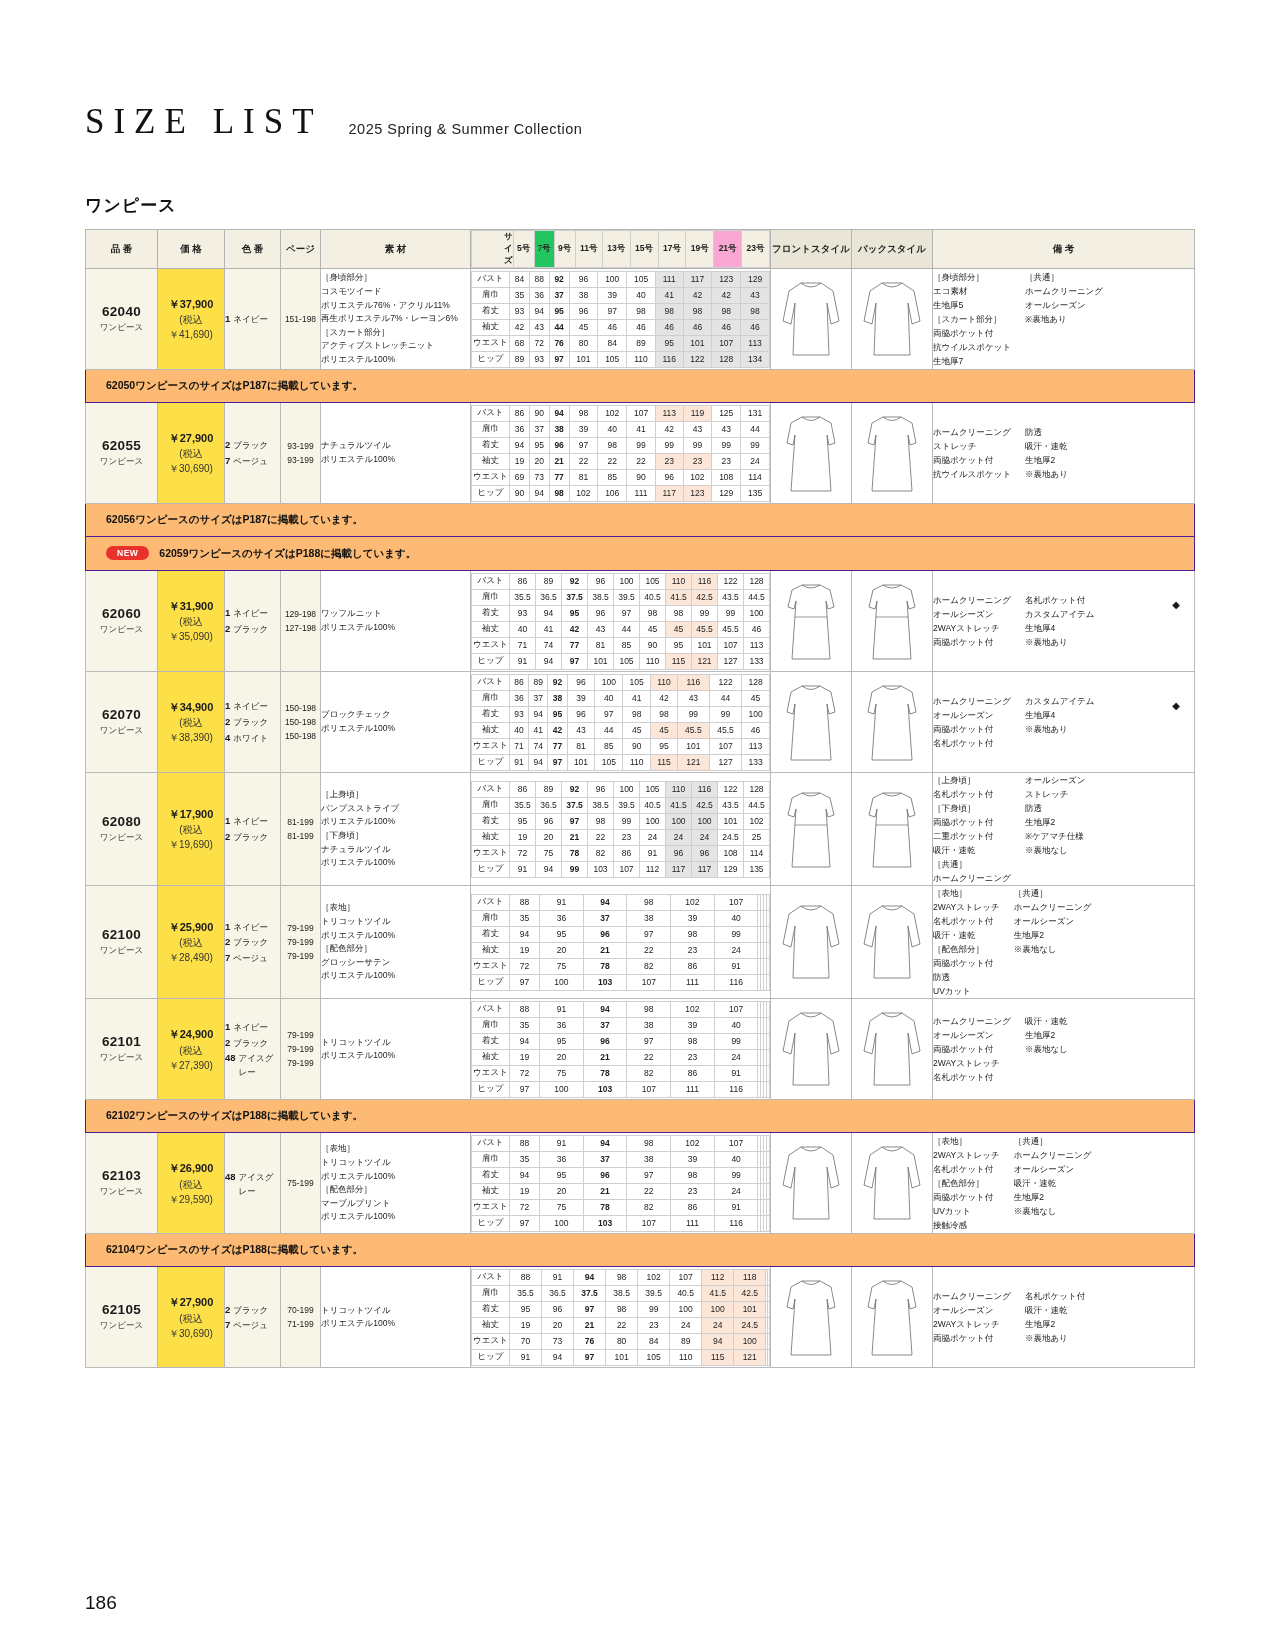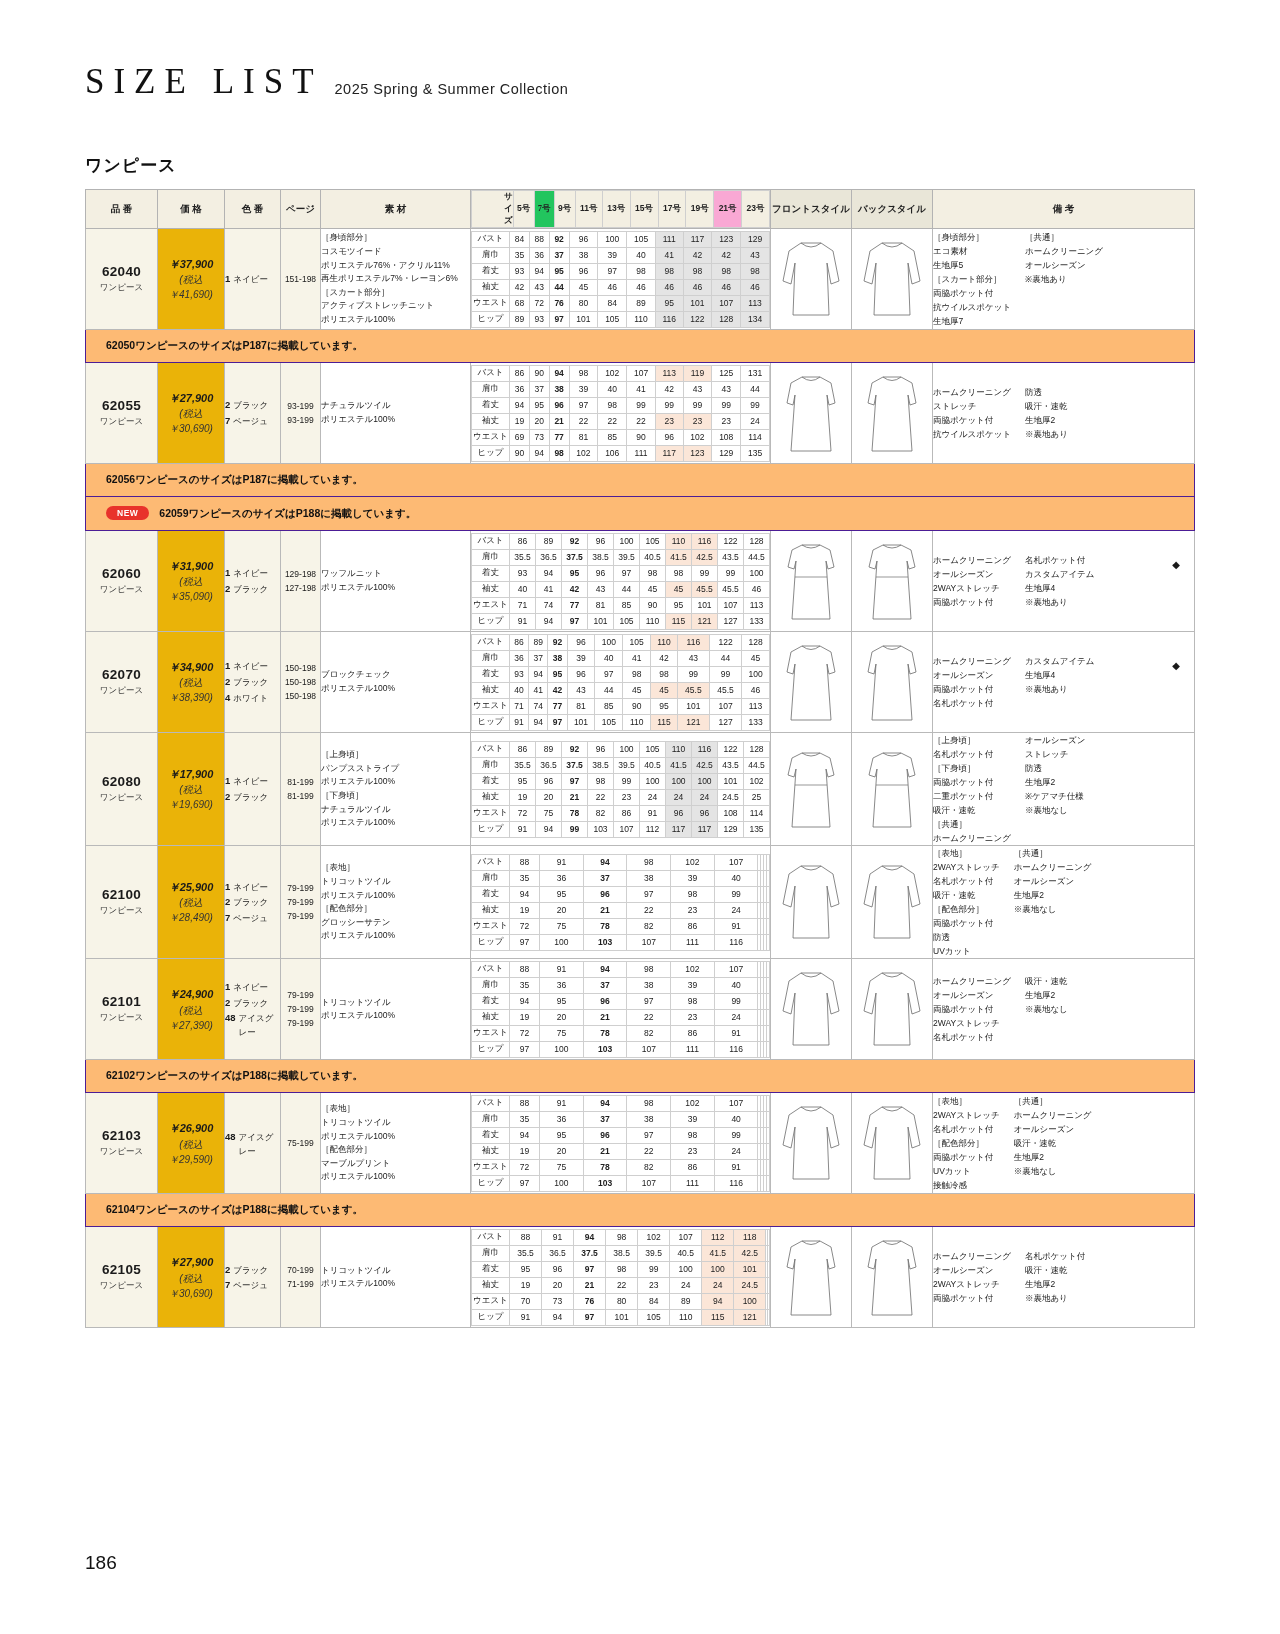--- a/index.html
+++ b/index.html
@@ -7,21 +7,21 @@
   body {
     width:1280px; height:1634px;
     background:#ffffff;
     font-family:"Liberation Sans", sans-serif;
     color:#1a1a1a;
     position:relative;
   }
   .page { position:relative; width:1280px; height:1634px; padding:0 85px; }
 
   
-  .page-header { padding-top:62px; display:flex; align-items:flex-end; gap:12px; }
+  .page-header { padding-top:62px; display:flex; align-items:flex-end; gap:26px;margin-top:40px; }
   .title-main {
     font-size:35px; letter-spacing:9px; font-weight:400;
     font-family:"Liberation Serif", serif; color:#111;
   }
   .title-sub { font-size:14.5px; letter-spacing:0.5px; color:#222; padding-bottom:5px; }
 
   .section-title {
     margin-top:52px; font-size:17px; font-weight:bold; letter-spacing:1px; color:#111;
   }
 
@@ -48,21 +48,21 @@
   .colhead td.style-head { background:#e9e6d8; }
 
   
   .prod-row > td { vertical-align:middle; border:1px solid #b9b9b9; }
   .cell-code {
     width:72px; background:#f7f4e8; text-align:center; padding:6px 2px;
   }
   .cell-code .num { font-size:13.5px; font-weight:bold; letter-spacing:0.3px; }
   .cell-code .nm { font-size:8.5px; margin-top:3px; color:#333; }
 
-  .cell-price { width:67px; background:#eab308; text-align:center; padding:4px 2px; line-height:1.5;font-style:italic; }
+  .cell-price { width:67px; background:#fde047; text-align:center; padding:4px 2px; line-height:1.5; }
   .cell-price .p1 { font-size:11px; font-weight:bold; }
   .cell-price .p2 { font-size:10px; color:#333; }
 
   .cell-color { width:56px; background:#f7f4e8; padding:4px 3px; font-size:8.5px; line-height:1.65; }
   .cell-color .cc { display:flex; gap:3px; align-items:baseline; }
   .cell-color .cn { font-weight:bold; font-size:9.5px; }
 
   .cell-page { width:40px; background:#f7f4e8; text-align:center; font-size:8.5px; line-height:1.65; padding:4px 2px; }
 
   .cell-mat { width:150px; padding:5px 8px; font-size:8.5px; line-height:1.6; vertical-align:middle; }

